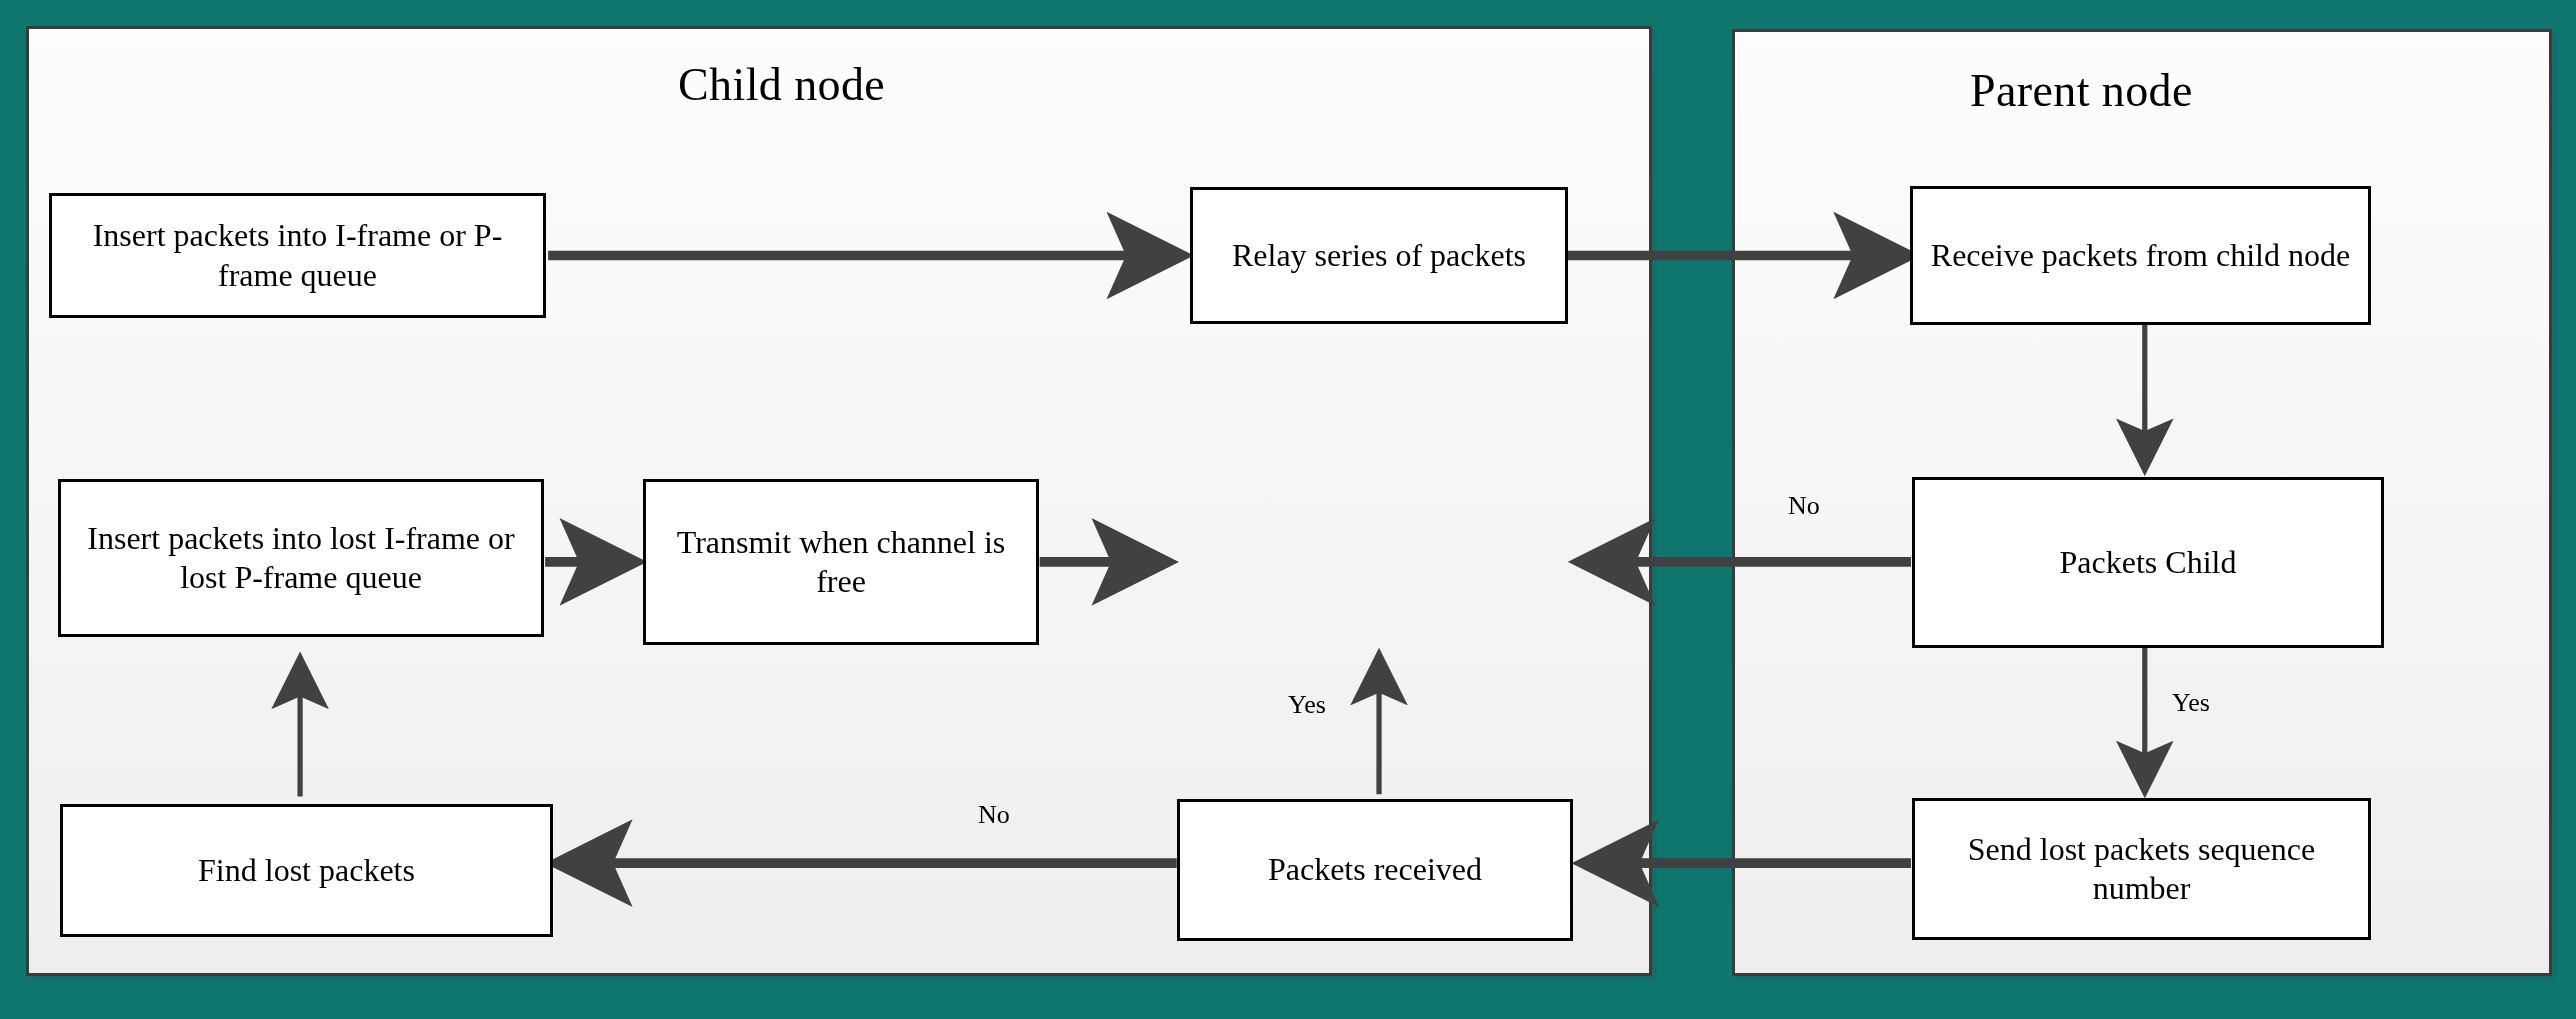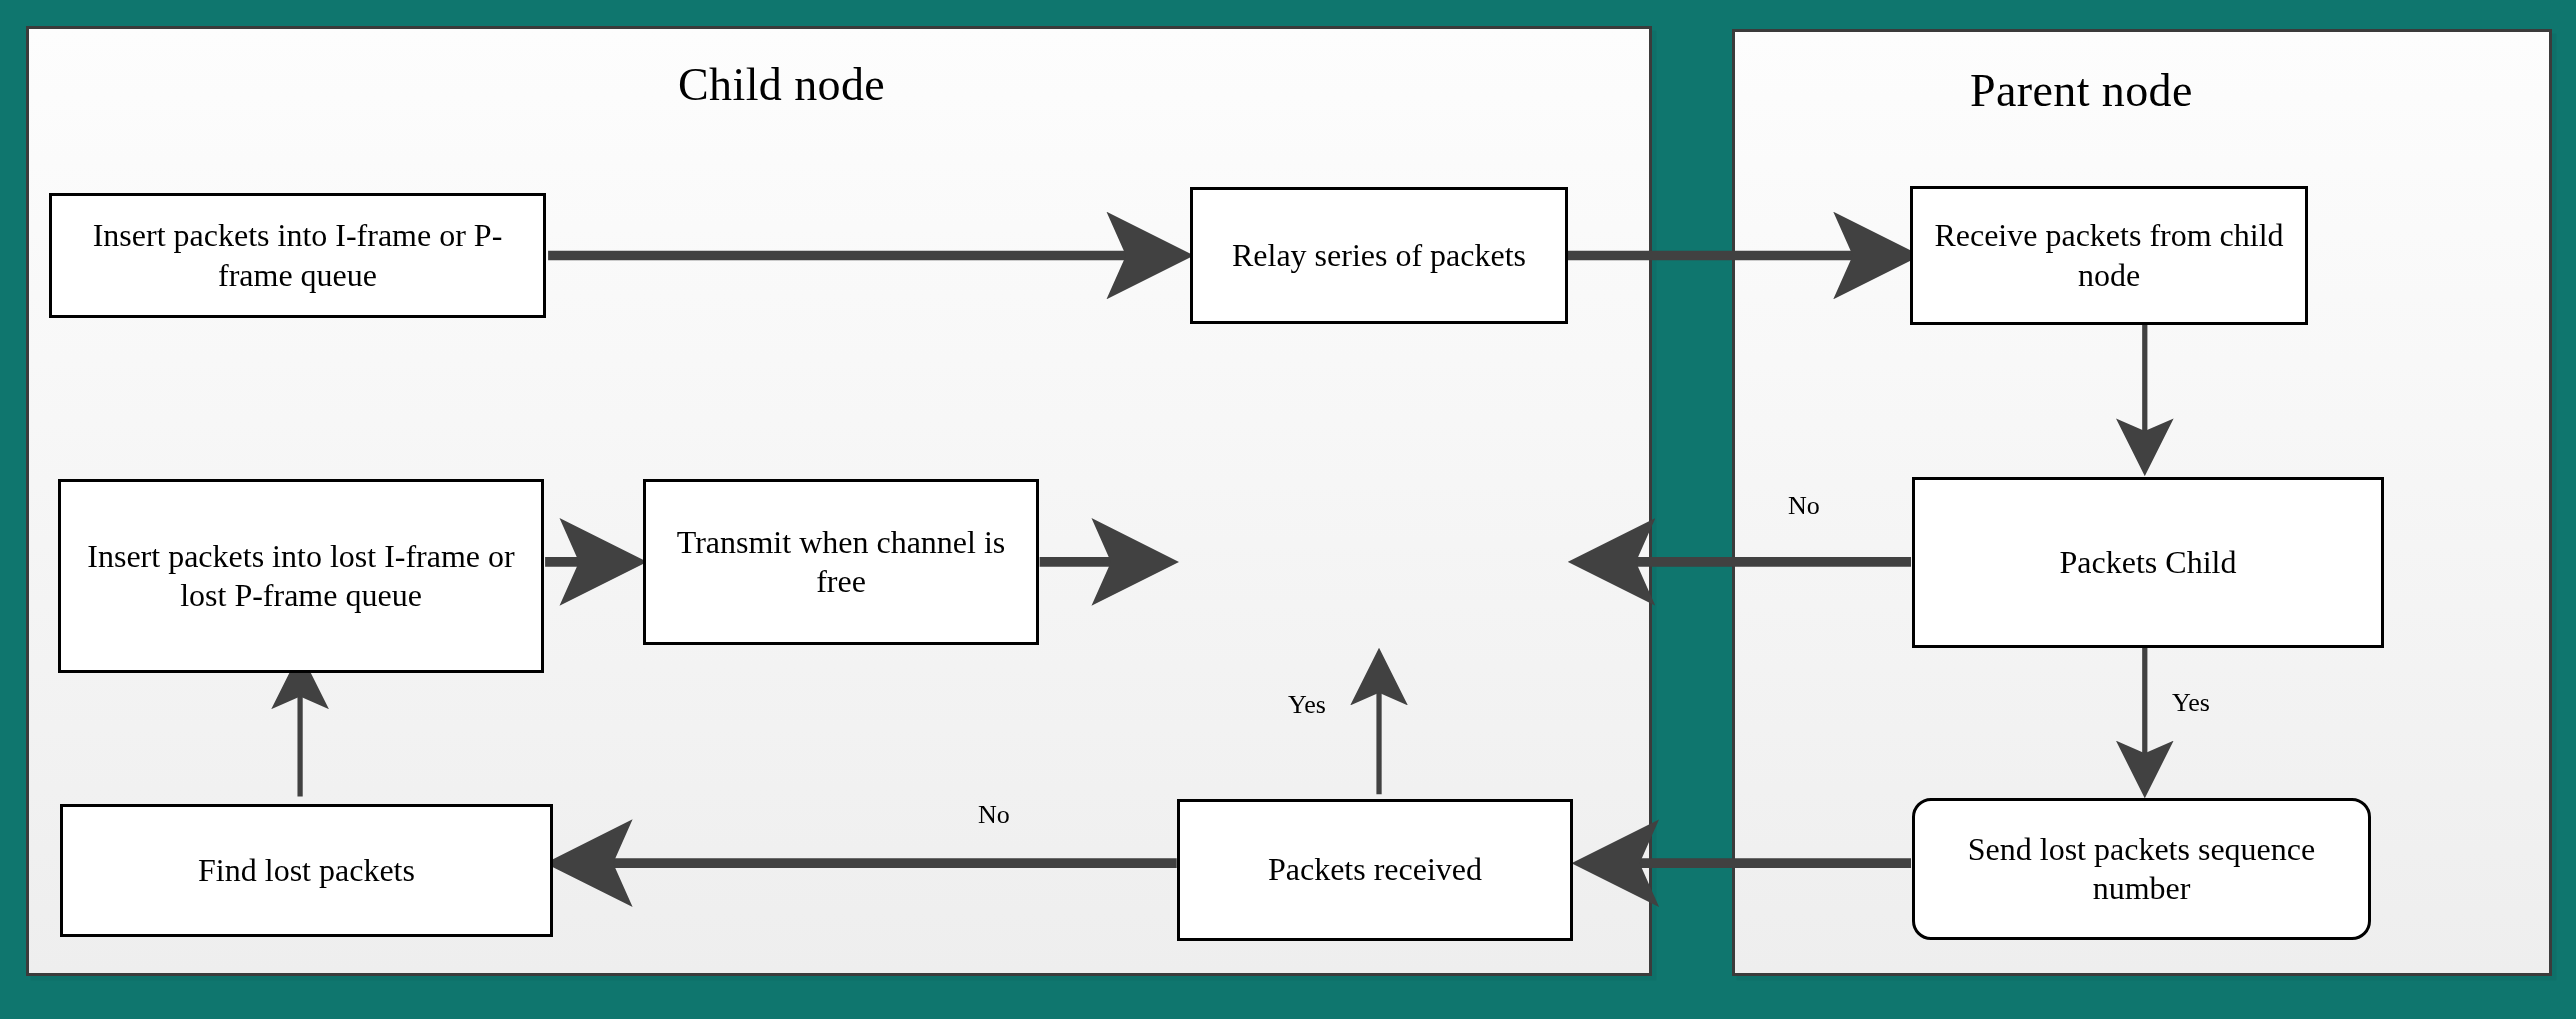--- a/index.html
+++ b/index.html
@@ -65,34 +65,34 @@
 
     <line class="ln thick" x1="727" y1="750" x2="845" y2="750" marker-end="url(#ahBig)"></line>
 
     <line class="ln thick" x1="1387" y1="750" x2="1555" y2="750" marker-end="url(#ahBig)"></line>
   </svg>
 
   <div class="node" style="left:49px;top:193px;width:497px;height:125px;">Insert packets into I-frame or P-frame queue</div>
 
   <div class="node" style="left:1190px;top:187px;width:378px;height:137px;">Relay series of packets</div>
 
-  <div class="node" style="left:1910px;top:186px;width:398px;height:139px;">Receive packets from child node</div>
+  <div class="node" style="left:1910px;top:186px;width:461px;height:139px;">Receive packets from child node</div>
 
-  <div class="node" style="left:58px;top:479px;width:486px;height:194px;text-align:center;">Insert packets into lost I-frame or lost P-frame queue</div>
+  <div class="node" style="left:58px;top:479px;width:486px;height:158px;text-align:center;">Insert packets into lost I-frame or lost P-frame queue</div>
 
   <div class="node" style="left:643px;top:479px;width:396px;height:166px;">Transmit when channel is free</div>
 
 
   <div class="node" style="left:1912px;top:477px;width:472px;height:171px;">Packets Child</div>
 
   <div class="node" style="left:60px;top:804px;width:493px;height:133px;text-align:center;">Find lost packets</div>
 
   <div class="node" style="left:1177px;top:799px;width:396px;height:142px;">Packets received</div>
 
-  <div class="node" style="left:1912px;top:798px;width:459px;height:142px;border-radius:19px;">Send lost packets sequence number</div>
+  <div class="node" style="left:1912px;top:798px;width:459px;height:142px;">Send lost packets sequence number</div>
 
   <div class="edge-label" style="left:1788px;top:491px;">No</div>
 
   <div class="edge-label" style="left:2172px;top:688px;">Yes</div>
 
   <div class="edge-label" style="left:1288px;top:690px;">Yes</div>
 
   <div class="edge-label" style="left:978px;top:800px;">No</div>
 
 </div>

